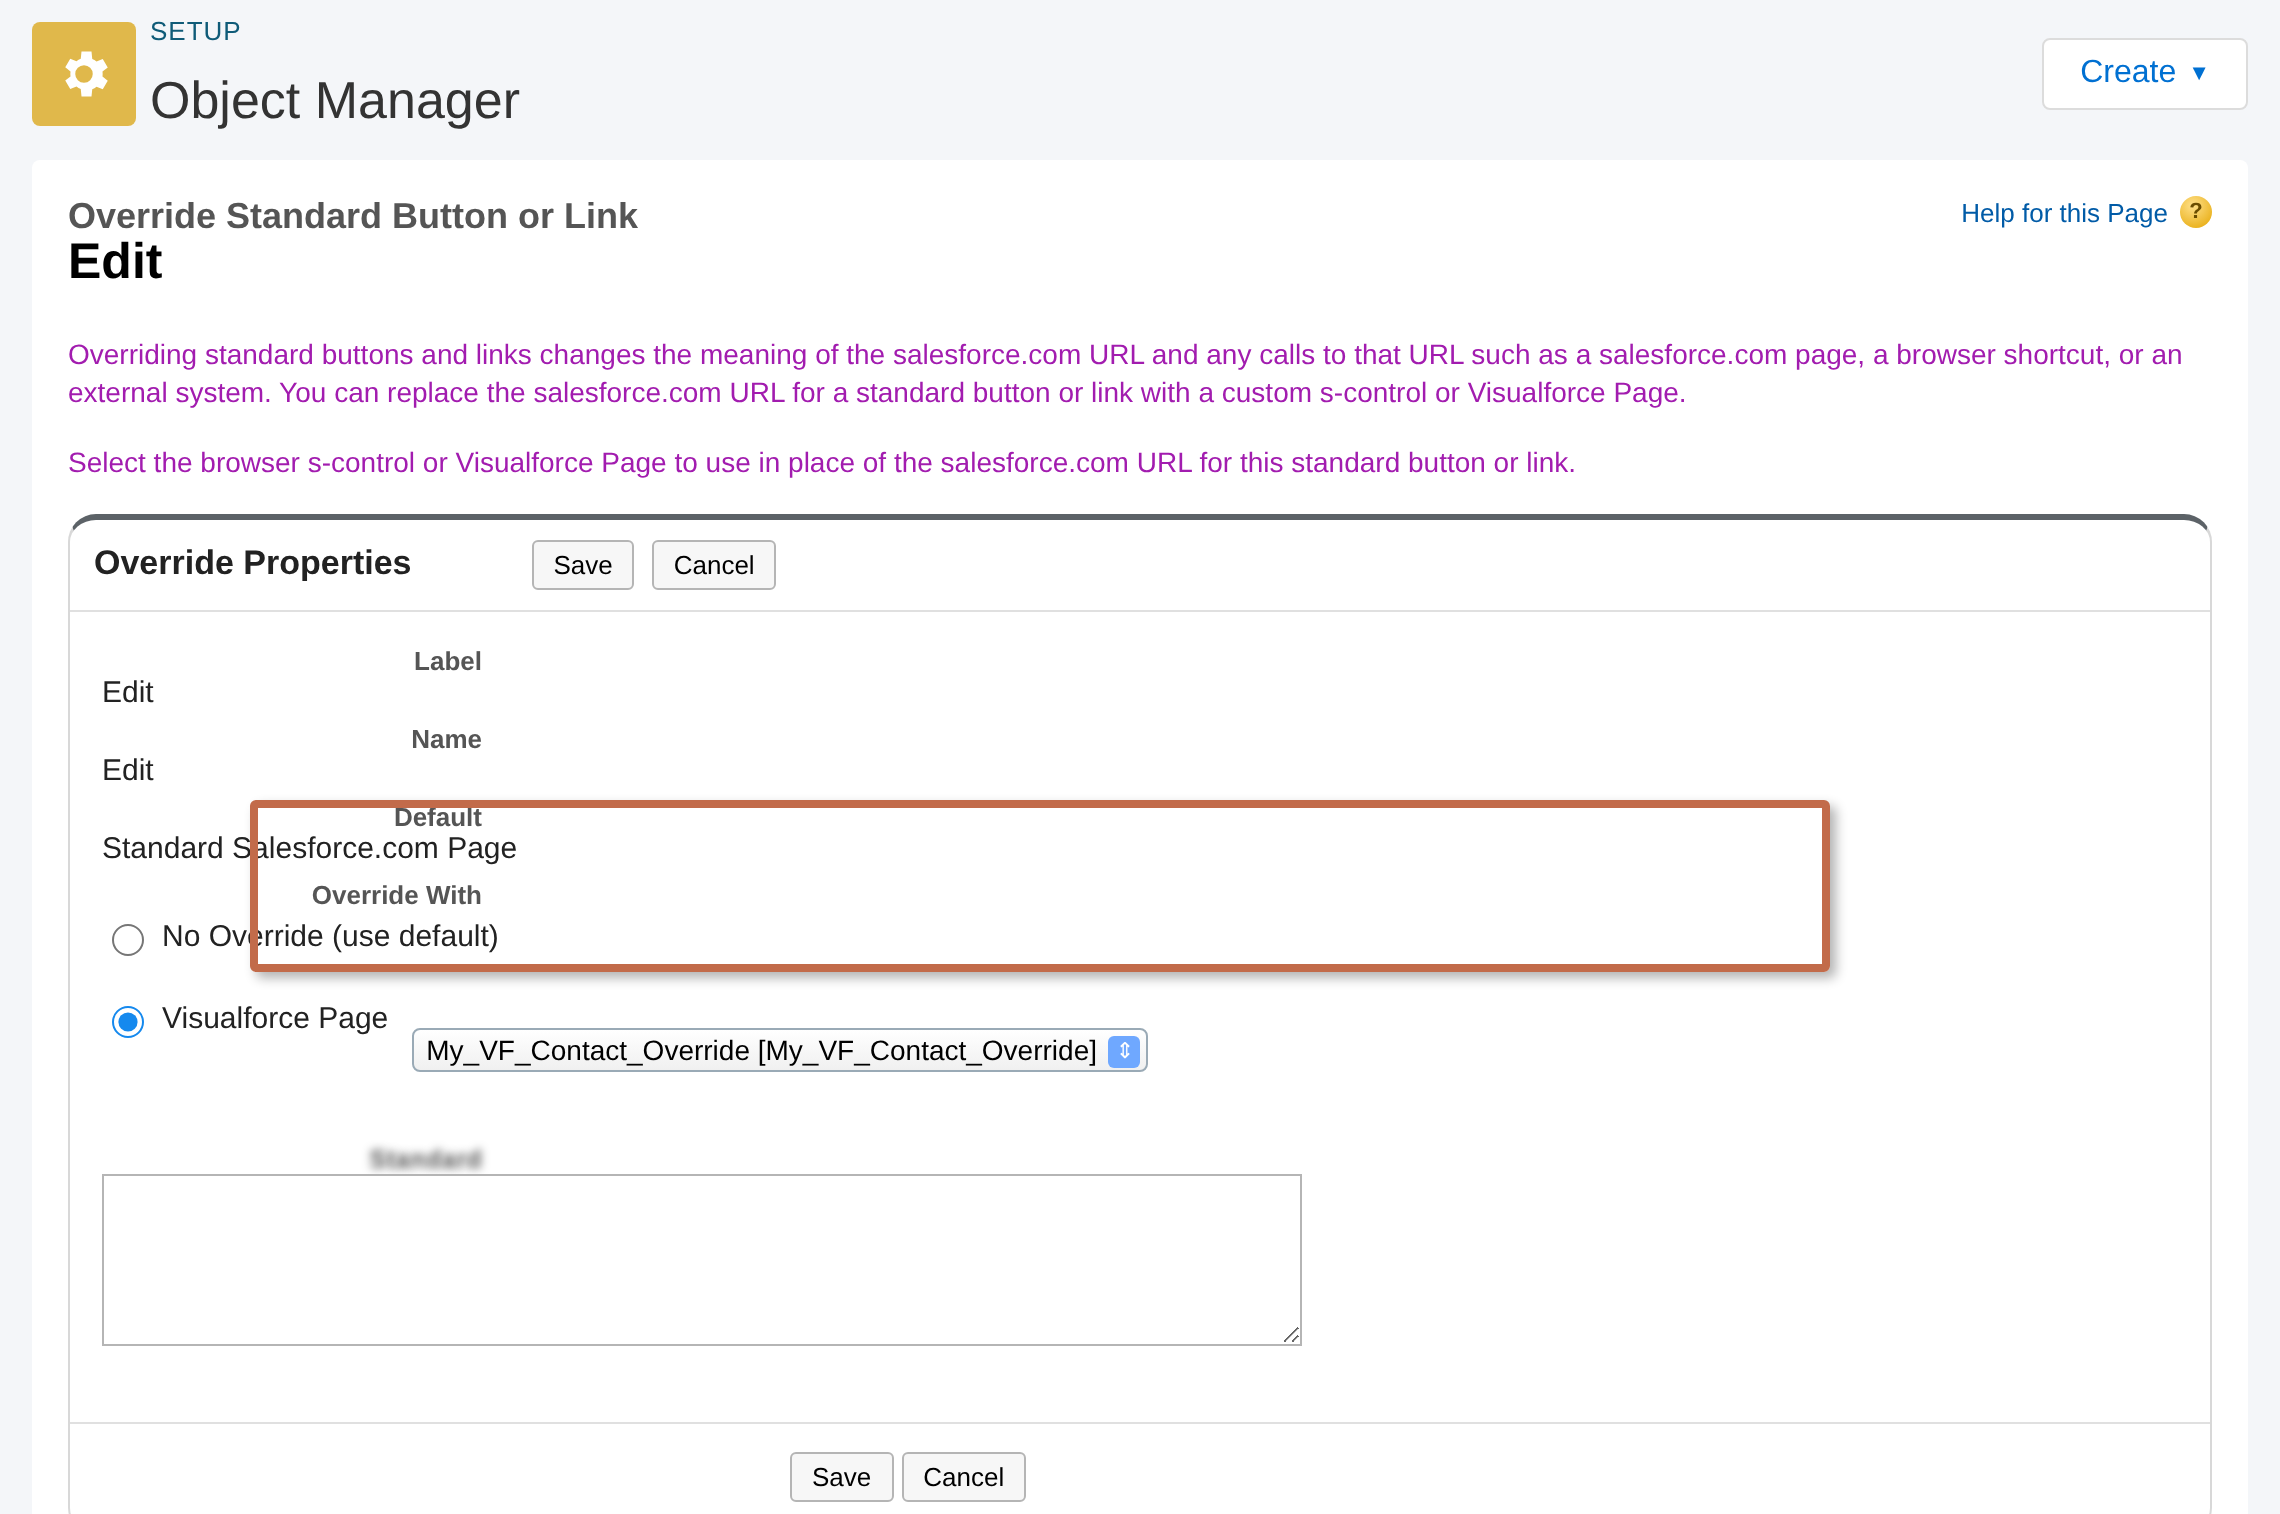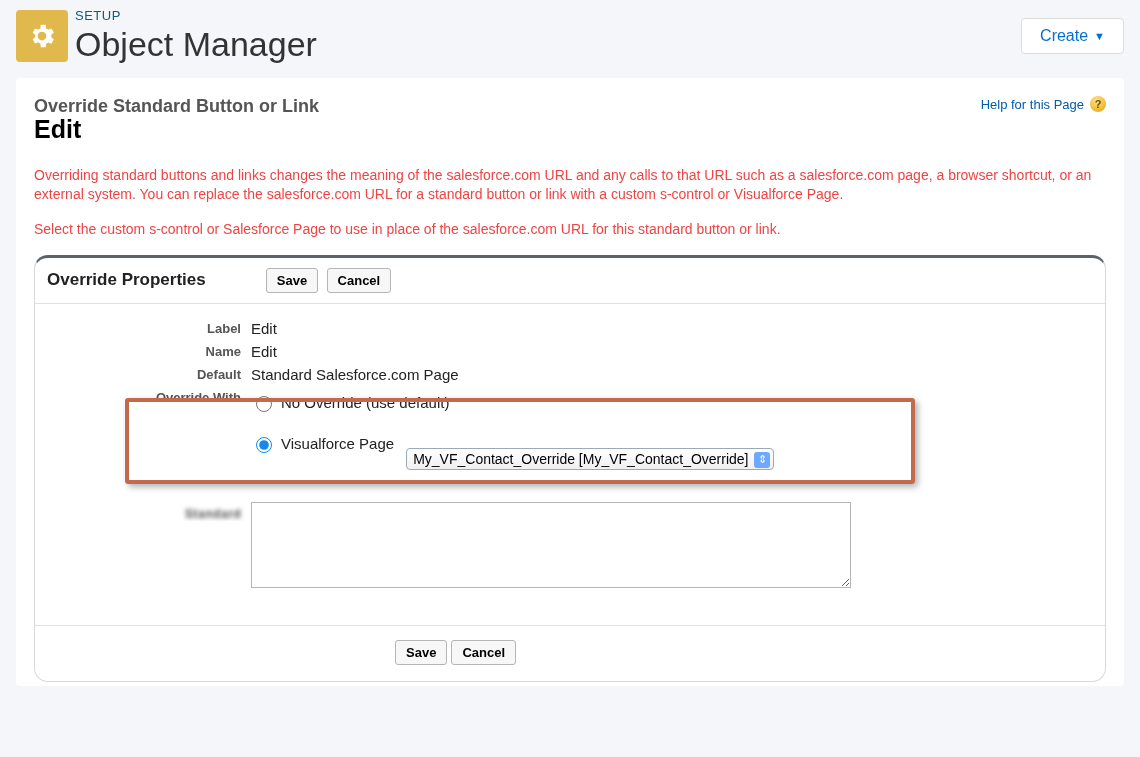--- a/index.html
+++ b/index.html
@@ -26,24 +26,24 @@
     justify-content: center;
   }
   .setup-icon svg { fill: #fff; }
   .header-text { flex: 1; }
   .header-crumb {
     font-size: 13px;
     color: #0f5b78;
     letter-spacing: 0.5px;
   }
   .header-title {
-    font-size: 34px;
+    font-size: 26px;
     font-weight: 400;
     color: #333;
-    margin-top: 2px;
+    margin-top: 12px;
   }
   .create-btn {
     background: #fff;
     border: 1px solid #dcdcdc;
     padding: 8px 18px;
     border-radius: 4px;
     color: #0070d2;
     font-size: 16px;
     cursor: pointer;
     display: flex;
@@ -88,21 +88,21 @@
     display: inline-flex;
     align-items: center;
     justify-content: center;
     font-size: 11px;
     font-weight: bold;
     color: #6b4d00;
   }
   .desc {
     margin-top: 22px;
     font-size: 14px;
-    color: #ef4444;
+    color: #a21caf;
     line-height: 1.35;
   }
   .desc p { margin: 0 0 16px 0; }
   .panel {
     margin-top: 14px;
     border: 1px solid #d8d8d8;
     border-top: 3px solid #5c6267;
     border-radius: 14px;
   }
   .panel-head {
@@ -115,32 +115,33 @@
   .panel-head-title {
     font-size: 17px;
     font-weight: bold;
   }
   .btn {
     background: #f7f7f7;
     border: 1px solid #b5b5b5;
     border-radius: 3px;
     padding: 4px 10px;
     font-size: 13px;
-    font-weight: bold;
+    font-weight: normal;
     cursor: pointer;
   }
   .btn + .btn { margin-left: 4px; }
   .form-body {
     padding: 16px 16px 28px 16px;
     position: relative;
   }
   .row {
     display: flex;
     align-items: flex-start;
     margin-bottom: 6px;
+    flex-direction: column;
   }
   .row .lbl {
     width: 200px;
     text-align: right;
     font-size: 13px;
     font-weight: bold;
     color: #555;
     padding-right: 10px;
     padding-top: 1px;
   }
@@ -246,21 +247,21 @@
       <div class="card-title">Edit</div>
     </div>
     <a class="help-link">
       <span>Help for this Page</span>
       <span class="help-icon">?</span>
     </a>
   </div>
 
   <div class="desc">
     <p>Overriding standard buttons and links changes the meaning of the salesforce.com URL and any calls to that URL such as a salesforce.com page, a browser shortcut, or an external system. You can replace the salesforce.com URL for a standard button or link with a custom s-control or Visualforce Page.</p>
-    <p>Select the custom s-control or Salesforce Page to use in place of the salesforce.com URL for this standard button or link.</p>
+    <p>Select the browser s-control or Visualforce Page to use in place of the salesforce.com URL for this standard button or link.</p>
   </div>
 
   <div class="panel">
     <div class="panel-head">
       <div class="panel-head-title">Override Properties</div>
       <div>
         <button class="btn">Save</button>
         <button class="btn">Cancel</button>
       </div>
     </div>

